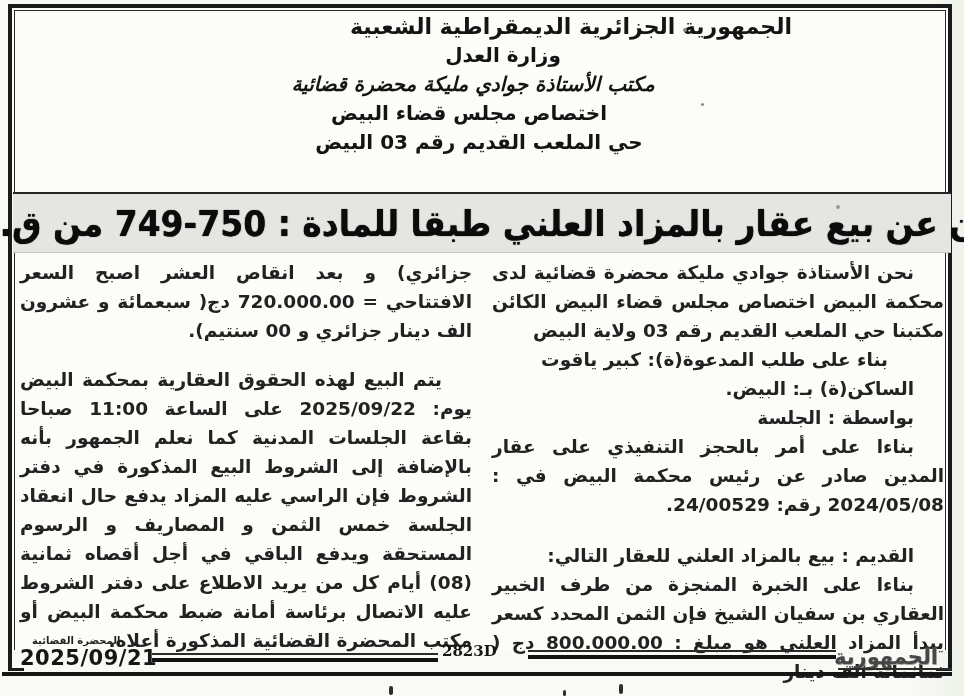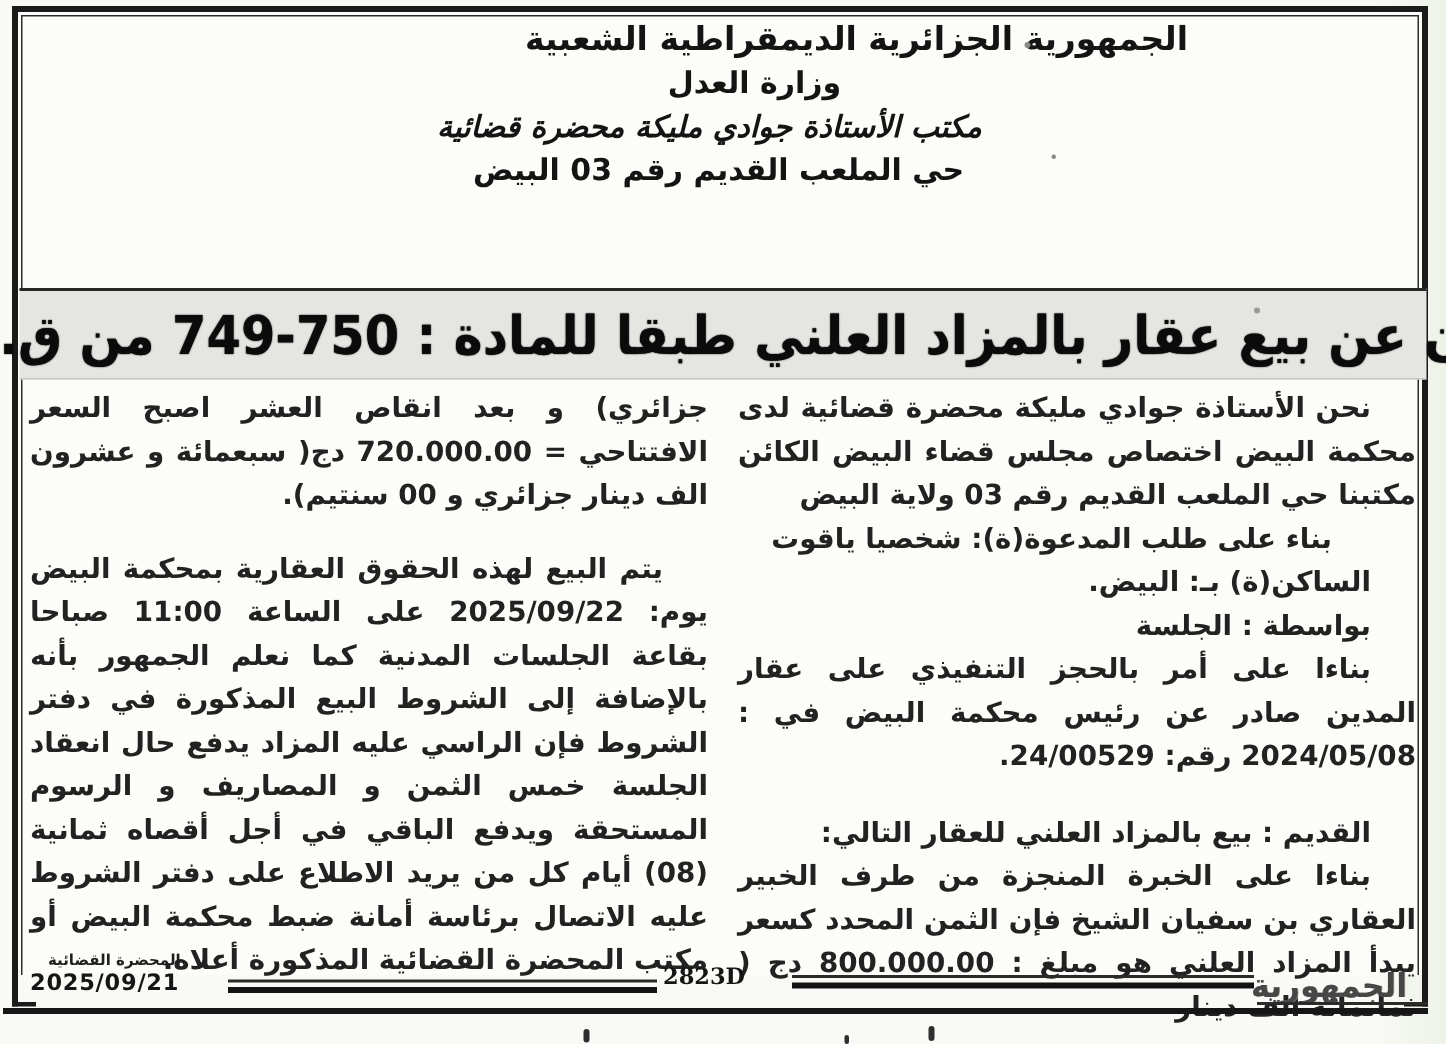--- a/index.html
+++ b/index.html
@@ -38,21 +38,21 @@
   .col{flex:1;font-weight:bold;font-size:18.5px;line-height:29px;color:#222;
     text-align:justify;text-align-last:right;}
   .col p{margin:0;text-indent:30px;}
   .col p.noindent{text-indent:0;}
   .col p.deep{text-indent:56px;}
   .col p.gap{margin-top:22px;}
   .col p.gap-sm{margin-top:20px;}
   .signature{margin-top:-29px;text-align:left;text-align-last:left;
     font-size:10px;font-weight:bold;color:#1f1f1f;padding-left:12px;}
   
-  .footer-date{position:absolute;left:20px;top:646px;font-size:15px;font-weight:bold;
+  .footer-date{position:absolute;left:20px;top:646px;font-size:21px;font-weight:bold;
     letter-spacing:0.5px;color:#161616;}
   .footer-ref{position:absolute;left:442px;top:642px;font-family:"DejaVu Serif",serif;
     font-size:15px;font-weight:bold;color:#151515;}
   .rule{position:absolute;}
   .rule .thin{height:2px;background:#2a2a2a;margin-bottom:3px;}
   .rule .thick{height:4px;background:#121212;}
   .rule-a{left:152px;top:653px;width:286px;}
   .rule-b{left:528px;top:650px;width:308px;}
   .logo{position:absolute;left:842px;top:645px;width:96px;direction:rtl;text-align:center;
     font-weight:bold;font-size:21px;color:#474747;text-shadow:0.5px 0.5px 0 #a2a29a;
@@ -73,31 +73,32 @@
 <body>
 
 <div class="frame">
   <div class="frame-inner"></div>
 </div>
 
 <div class="header">
   <div class="hl0">الجمهورية الجزائرية الديمقراطية الشعبية</div>
   <div class="hl1">وزارة العدل</div>
   <div class="hl2">مكتب الأستاذة جوادي مليكة محضرة قضائية</div>
+  <div class="hl3">اختصاص مجلس قضاء البيض</div>
   <div class="hl4">حي الملعب القديم رقم 03 البيض</div>
 </div>
 
 <div class="band">
   <div class="headline">إعلان عن بيع عقار بالمزاد العلني طبقا للمادة : 750-749 من ق.إ.م.إ</div>
 </div>
 
 <div class="article">
   <div class="col">
     <p>نحن الأستاذة جوادي مليكة محضرة قضائية لدى محكمة البيض اختصاص مجلس قضاء البيض الكائن مكتبنا حي الملعب القديم رقم 03 ولاية البيض</p>
-    <p class="deep">بناء على طلب المدعوة(ة): شخصيا ياقوت</p>
+    <p class="deep">بناء على طلب المدعوة(ة): كبير ياقوت</p>
     <p>الساكن(ة) بـ: البيض.</p>
     <p>بواسطة : الجلسة</p>
     <p>بناءا على أمر بالحجز التنفيذي على عقار المدين صادر عن رئيس محكمة البيض في : 2024/05/08 رقم: 24/00529.</p>
     <p class="gap">القديم : بيع بالمزاد العلني للعقار التالي:</p>
     <p>بناءا على الخبرة المنجزة من طرف الخبير العقاري بن سفيان الشيخ فإن الثمن المحدد كسعر يبدأ المزاد العلني هو مبلغ : 800.000.00 دج ( ثمانمائة ألف دينار</p>
   </div>
   <div class="col">
     <p class="noindent">جزائري) و بعد انقاص العشر اصبح السعر الافتتاحي = 720.000.00 دج( سبعمائة و عشرون الف دينار جزائري و 00 سنتيم).</p>
     <p class="gap-sm">يتم البيع لهذه الحقوق العقارية بمحكمة البيض يوم: 2025/09/22 على الساعة 11:00 صباحا بقاعة الجلسات المدنية كما نعلم الجمهور بأنه بالإضافة إلى الشروط البيع المذكورة في دفتر الشروط فإن الراسي عليه المزاد يدفع حال انعقاد الجلسة خمس الثمن و المصاريف و الرسوم المستحقة ويدفع الباقي في أجل أقصاه ثمانية (08) أيام كل من يريد الاطلاع على دفتر الشروط عليه الاتصال برئاسة أمانة ضبط محكمة البيض أو مكتب المحضرة القضائية المذكورة أعلاه.</p>
     <div class="signature">المحضرة القضائية</div>

